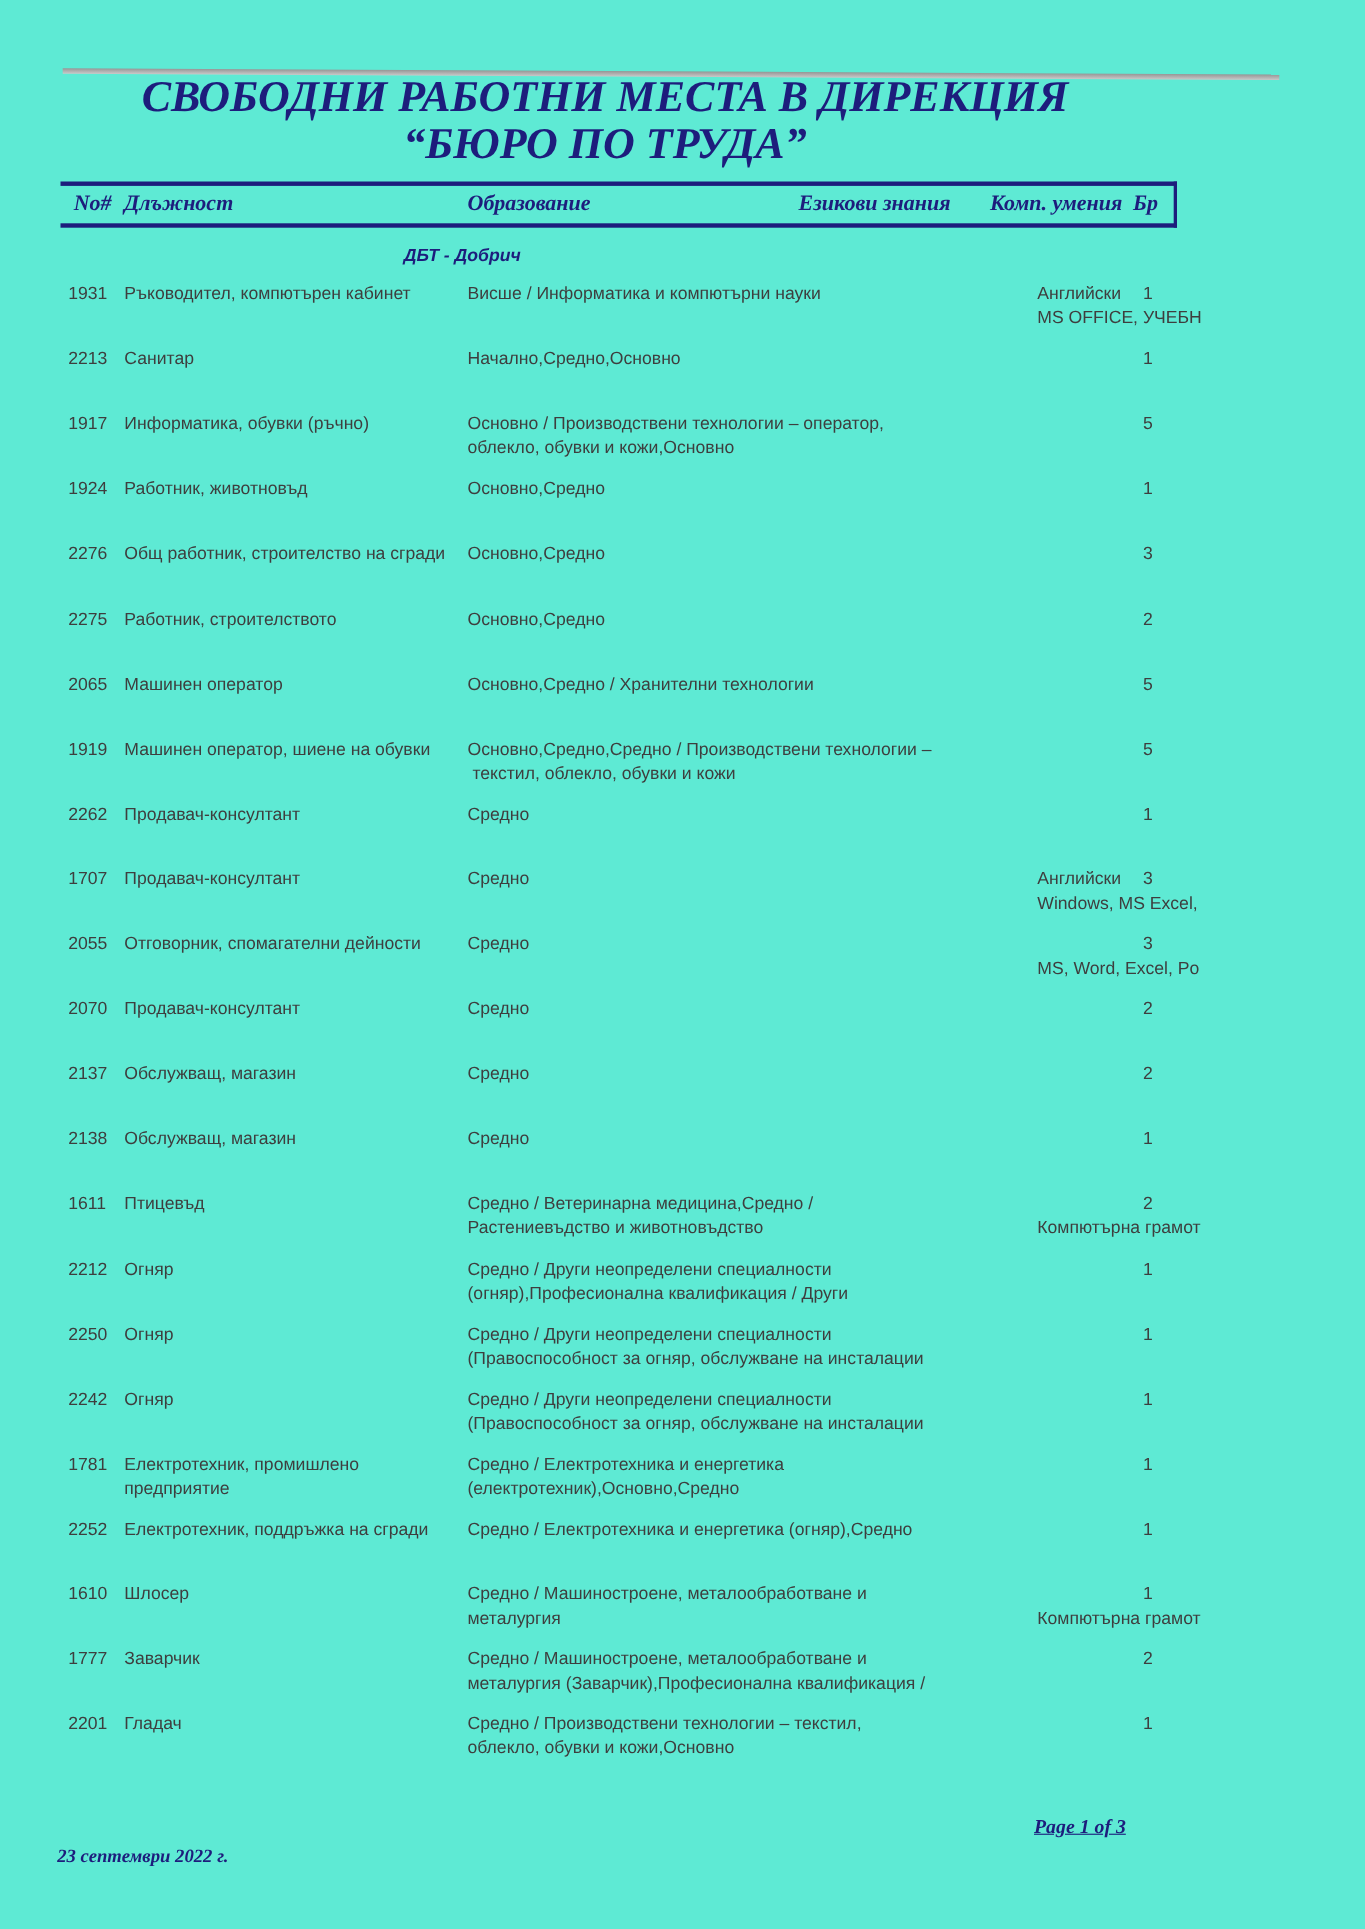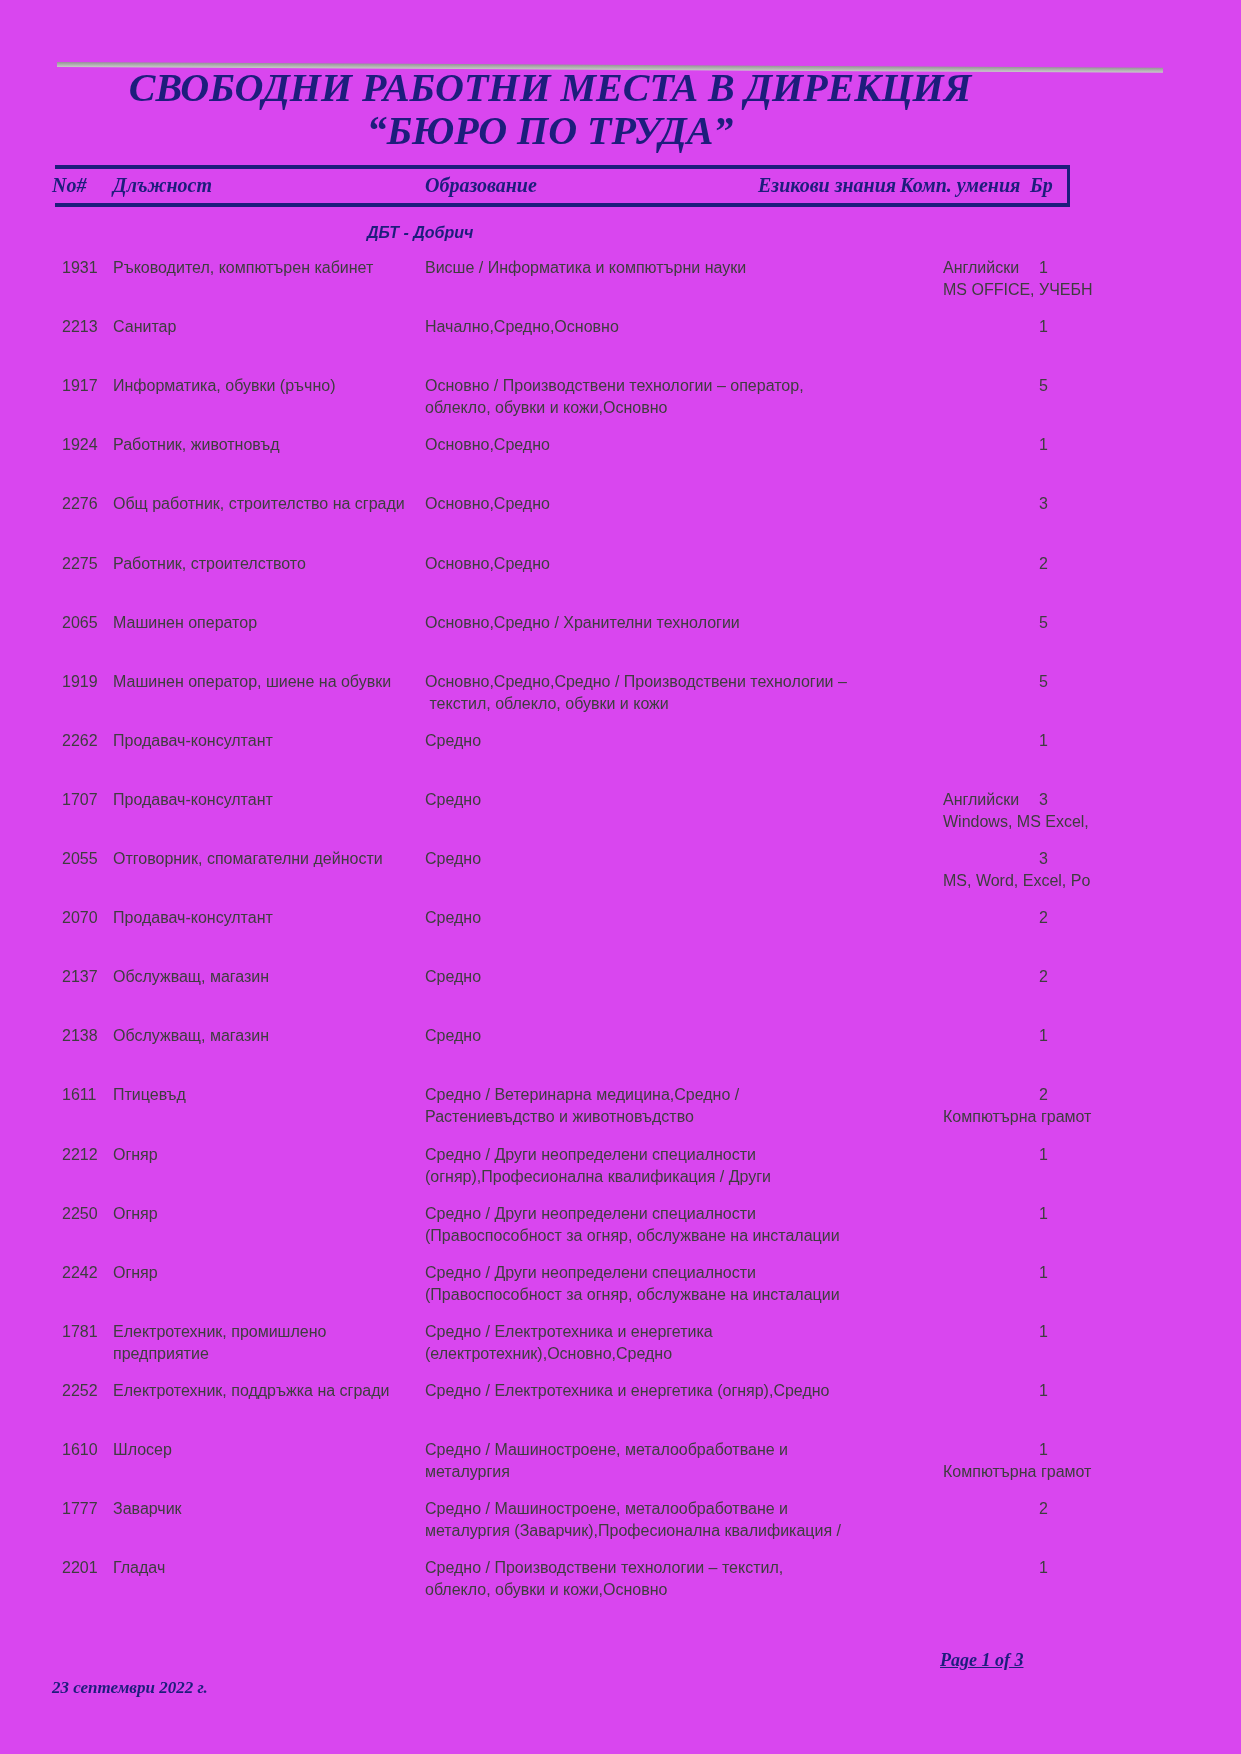--- a/index.html
+++ b/index.html
@@ -1,20 +1,20 @@
 <!DOCTYPE html>
 <html style="--navy: #1d1d7c; --body: #3e3e3e;"><head>
 <meta charset="utf-8">
 <style>
   html,body{margin:0;padding:0;background:#ffffff;}
   #page{
     position:relative;
     width:1241px;
     height:1754px;
-    background:#d946ef;
+    background:#5eead4;
     overflow:hidden;
     font-family:"Liberation Sans", sans-serif;
   }
   .topbar{
     position:absolute;
     left:57px; top:62px;
     width:1106px; height:5px;
     background:linear-gradient(to bottom, #969696, #c9c9c9);
     transform:rotate(0.3deg);
     transform-origin:left center;
@@ -49,24 +49,24 @@
   .colhead{
     position:absolute;
     top:174px;
     font-family:"Liberation Serif", serif;
     font-style:italic;
     font-weight:bold;
     font-size:20px;
     color:var(--navy,#1d1d7c);
     white-space:nowrap;
   }
-  .ch-num{left:52px;text-align:center;}
+  .ch-num{left:67px;text-align:center;}
   .ch-pos{left:113px;}
   .ch-edu{left:425px;}
-  .ch-lang{left:758px;text-align:right;}
+  .ch-lang{left:726px;text-align:right;}
   .ch-comp{left:900px;}
   .ch-count{left:1030px;}
   .section-heading{
     position:absolute;
     left:367px; top:224px;
     font-family:Liberation Sans, sans-serif;
     font-style:italic;
     font-weight:bold;
     font-size:16px;
     color:var(--navy,#1d1d7c);

